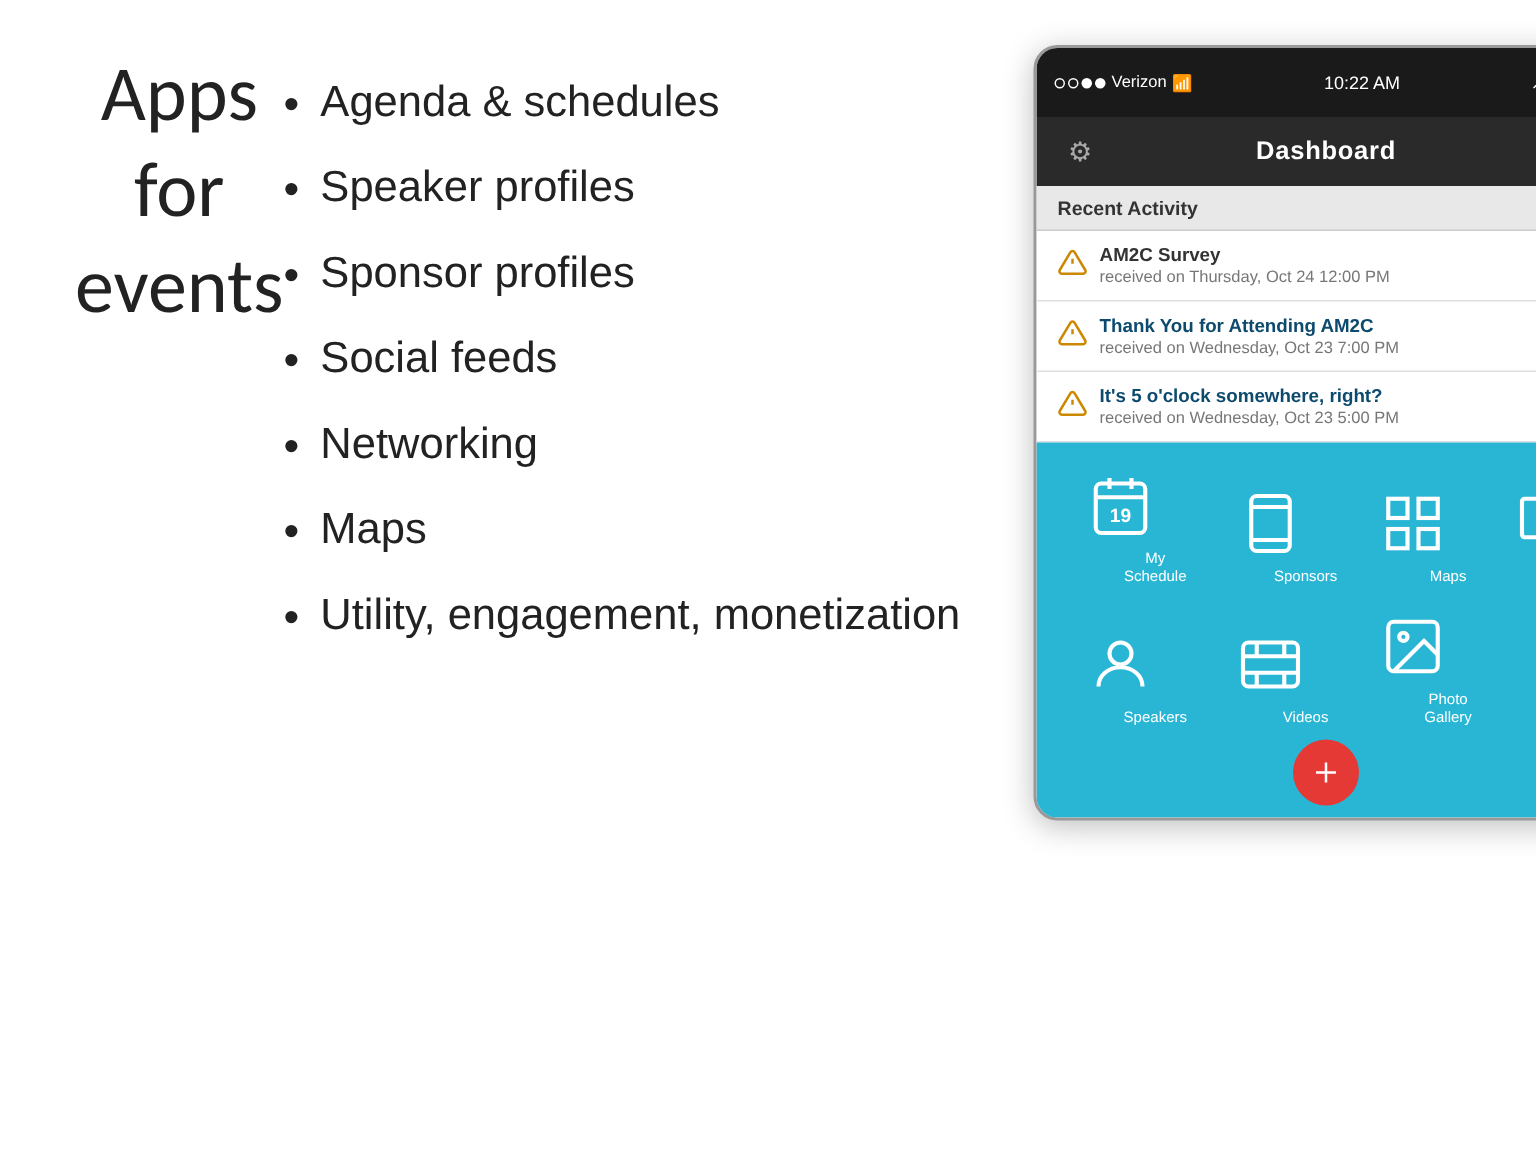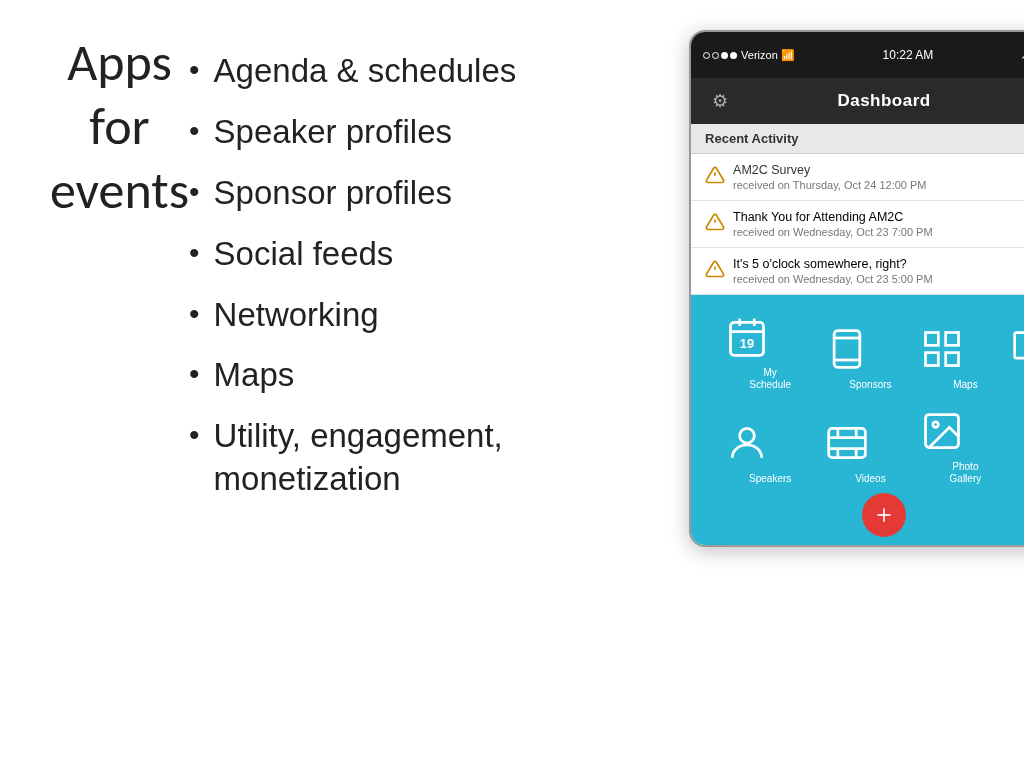--- a/index.html
+++ b/index.html
@@ -41,21 +41,21 @@
       width: 460px;
       margin-top: 20px;
     }
 
     .bullet-list ul {
       list-style: none;
       padding: 0;
     }
 
     .bullet-list ul li {
-      font-size: 33px;
+      font-size: 29px;
       color: #222;
       margin-bottom: 18px;
       display: flex;
       align-items: flex-start;
       gap: 14px;
       line-height: 1.3;
     }
 
     .bullet-list ul li::before {
       content: '•';
@@ -145,26 +145,26 @@
       flex-shrink: 0;
       width: 20px;
       height: 20px;
       margin-top: 2px;
     }
 
     .activity-icon svg { width: 20px; height: 20px; }
 
     .activity-text-title {
       font-size: 12.5px;
-      font-weight: 400;
+      font-weight: 700;
       color: #333;
       margin-bottom: 2px;
     }
 
-    .activity-text-title.blue { color: #000000; }
+    .activity-text-title.blue { color: #0c4a6e; }
 
     .activity-text-sub {
       font-size: 11px;
       color: #777;
     }
 
     
     .app-grid-section {
       background: #29b6d5;
       padding: 10px 8px 8px;

